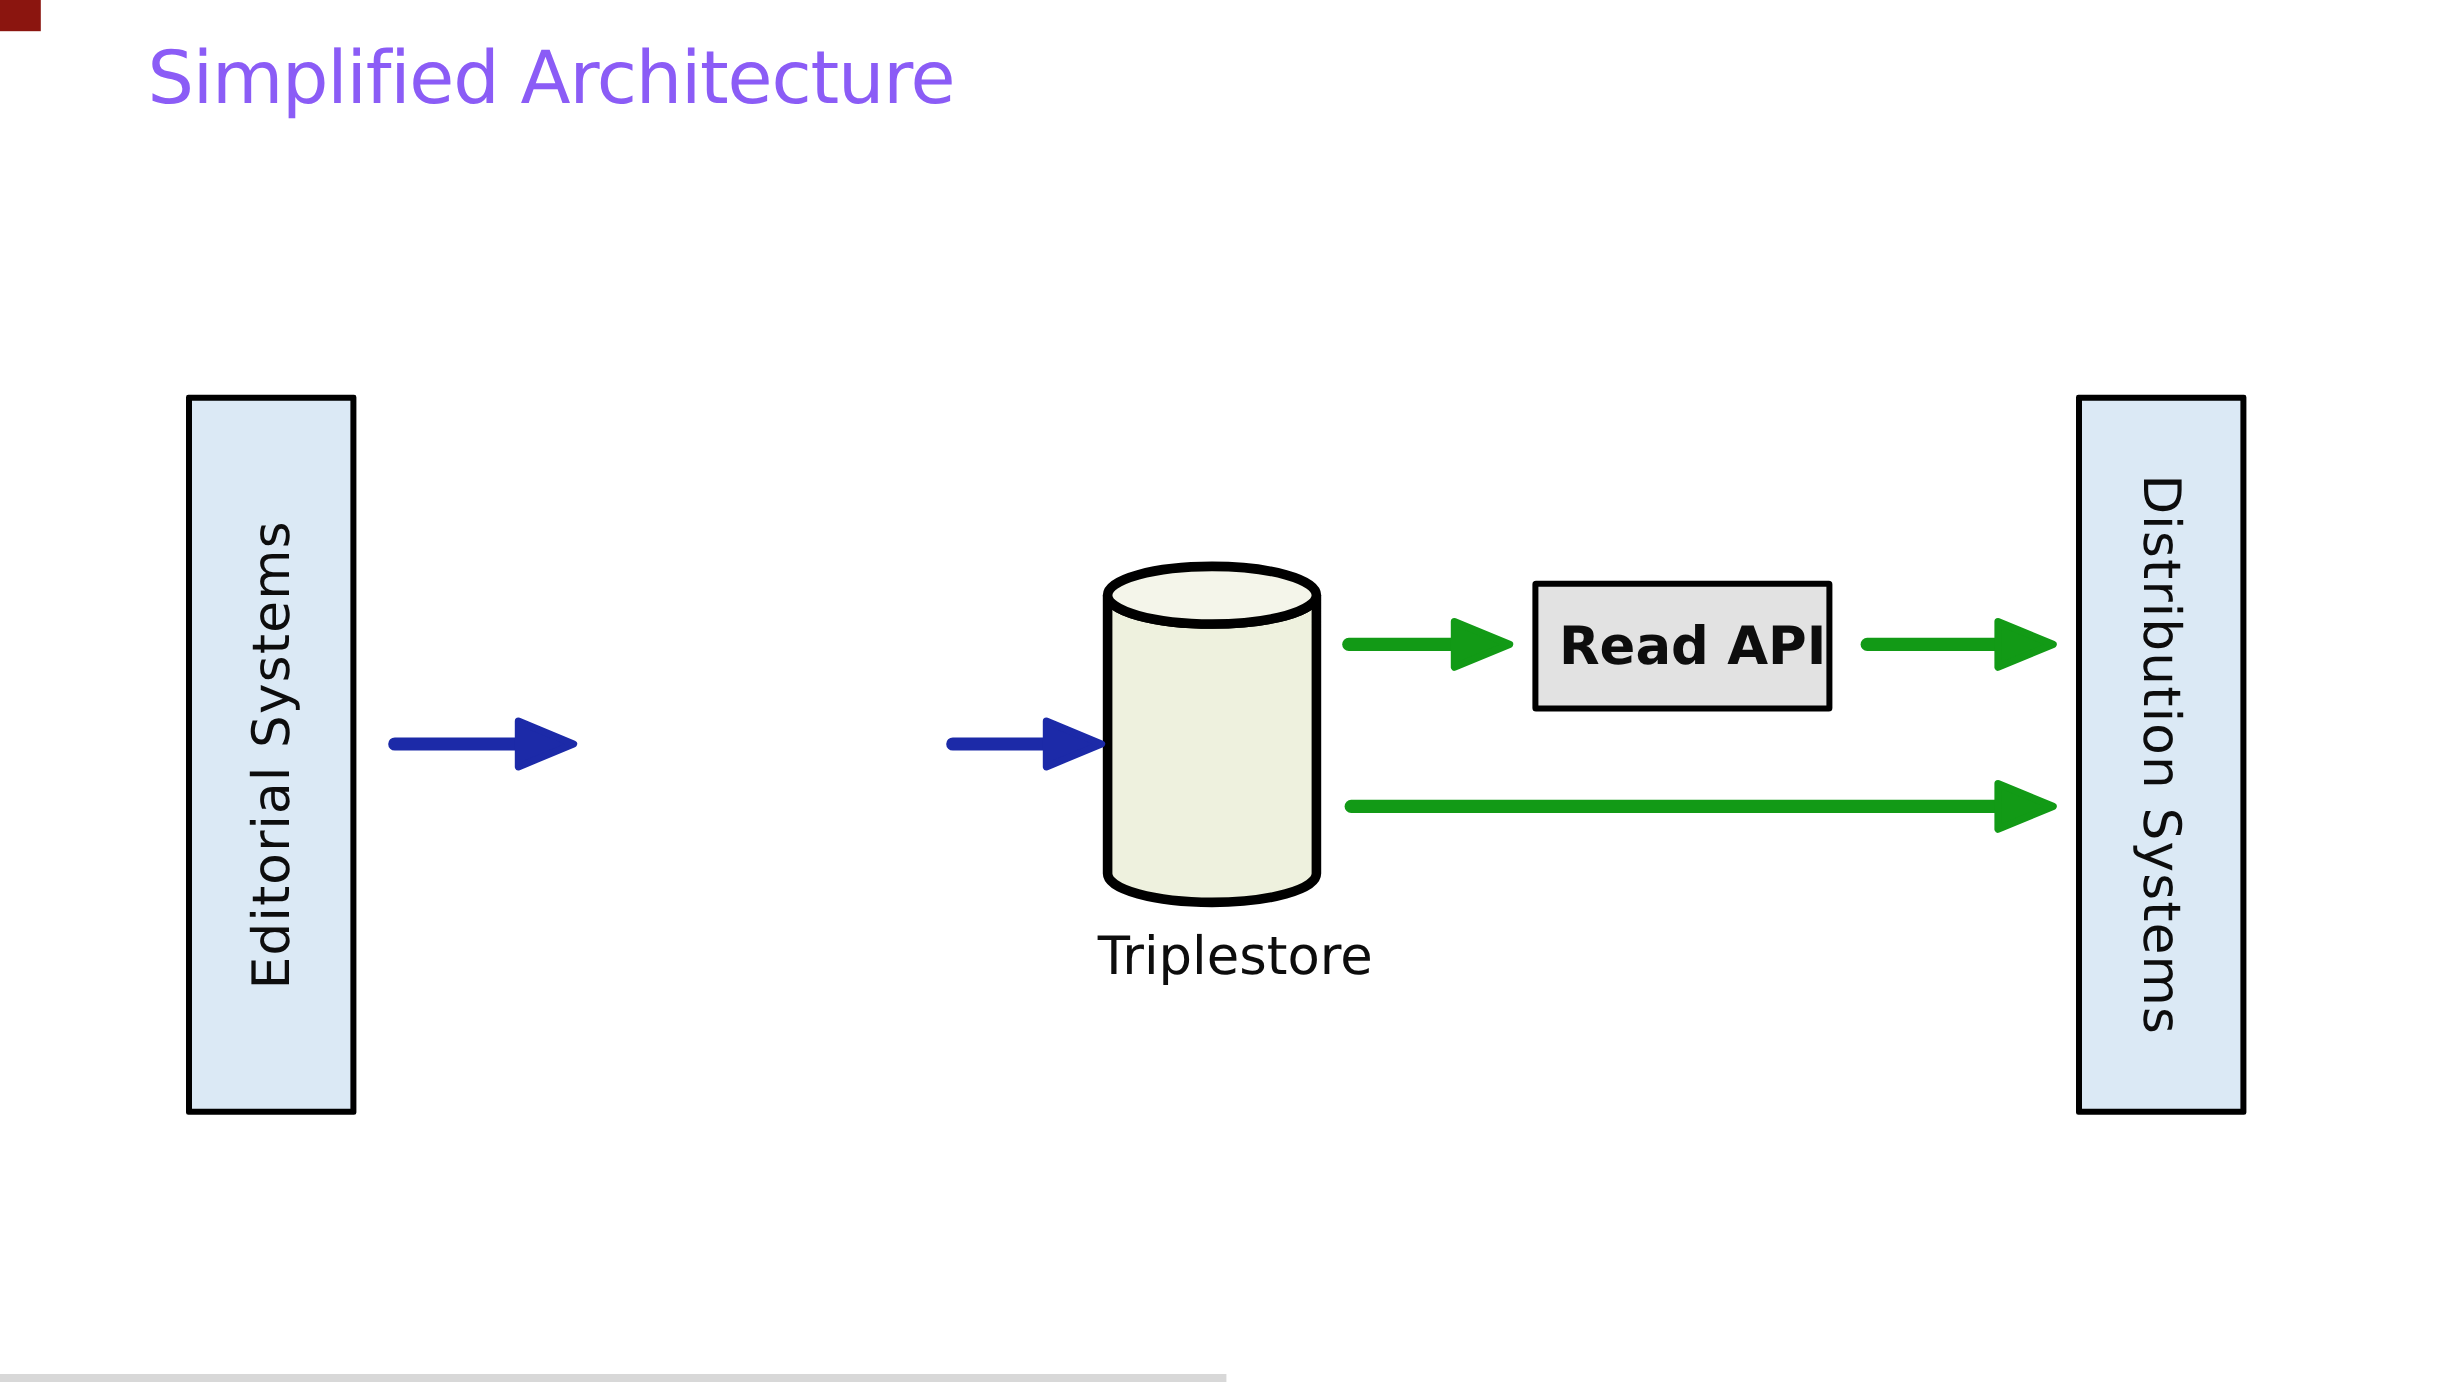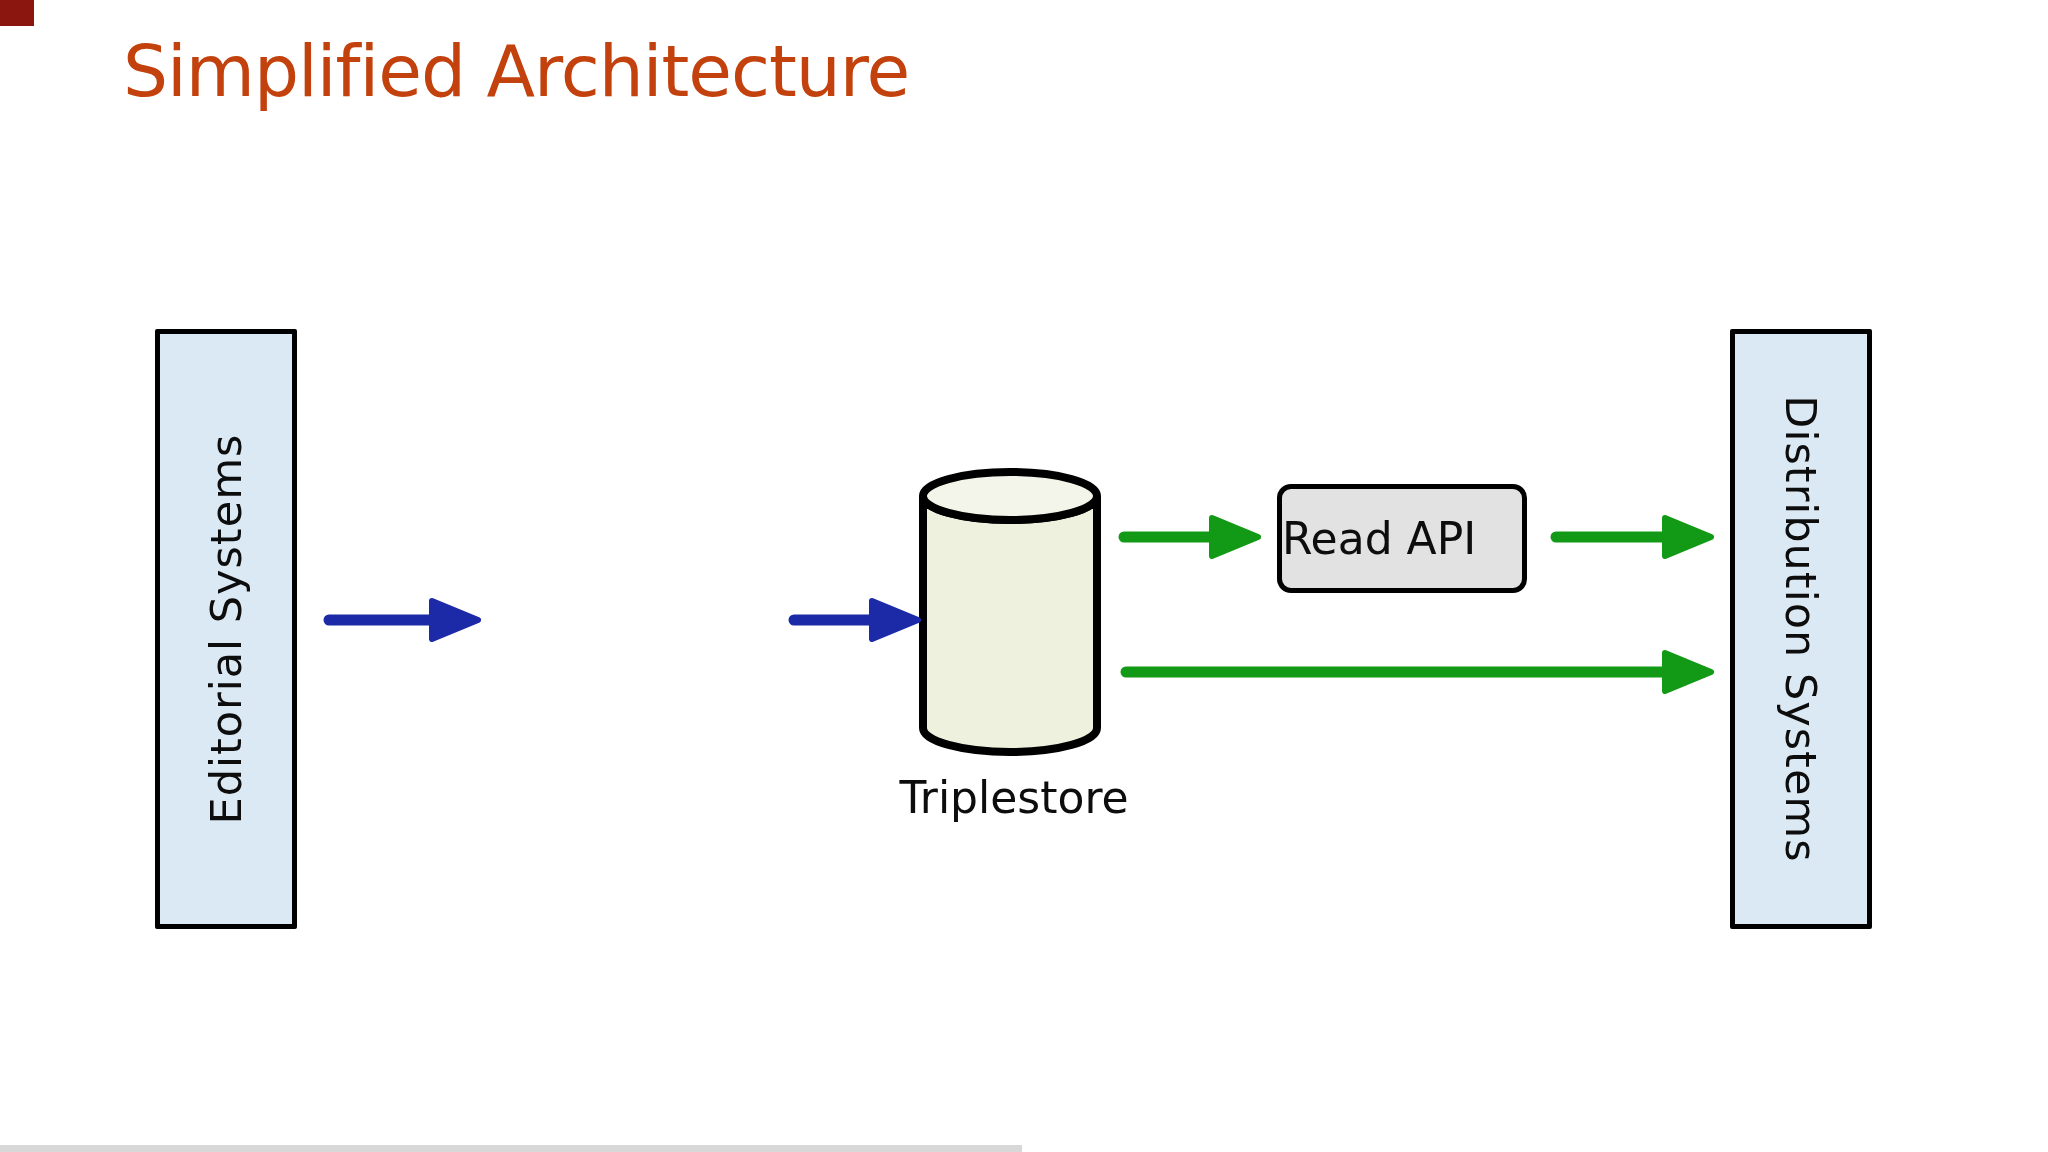--- a/index.html
+++ b/index.html
@@ -1,53 +1,53 @@
 <!DOCTYPE html>
 <html style="--blue-arrow: #1c2aa8; --green-arrow: #129a16; --system-box-fill: #dbe9f5; --api-box-fill: #e2e2e2; --cylinder-fill: #eef1de; --cylinder-top-fill: #f4f5ea; --outline: #000000; --corner-mark: #8b150f;"><head>
 <meta charset="utf-8">
 <style>
   html,body{margin:0;padding:0;background:#ffffff;}
   body{font-family:"DejaVu Sans","Liberation Sans",sans-serif;color:#0d0d0d;}
   #stage{position:relative;width:2048px;height:1152px;background:#ffffff;overflow:hidden;}
 
   .page-title{
     position:absolute;left:123px;top:30px;margin:0;
-    font-size:71px;font-weight:500;letter-spacing:-1px;color:#c2410c;
+    font-size:61px;font-weight:500;letter-spacing:-1px;color:#8b5cf6;
   }
 
   
   .system-box{
     position:absolute;width:142px;height:600px;box-sizing:border-box;
     background:var(--system-box-fill,#dbe9f5);
     border:5px solid var(--outline,#000);
     border-radius:2px;
     display:flex;align-items:center;justify-content:center;
   }
   .v-label{white-space:nowrap;font-size:43px;letter-spacing:1px;color:#0d0d0d;}
   .v-label.up{transform:rotate(-90deg);}
   .v-label.down{transform:rotate(90deg);}
 
   
   .api-box{
     position:absolute;box-sizing:border-box;
     background:var(--api-box-fill,#e2e2e2);
     border:5px solid var(--outline,#000);
-    border-radius:14px;
-    display:flex;align-items:center;justify-content:flex-start;
-    font-size:44px;color:#0d0d0d;
+    border-radius:3px;
+    display:flex;align-items:center;justify-content:flex-end;
+    font-size:44px;color:#0d0d0d;font-weight:bold;
   }
   #write-api{left:500px;top:564px;width:271px;height:112px;}
   #read-api{left:1277px;top:484px;width:250px;height:109px;}
 
   
   #triplestore-svg{position:absolute;left:915px;top:460px;}
   #triplestore-svg .body{fill:var(--cylinder-fill,#eef1de);stroke:var(--outline,#000);stroke-width:8;}
   #triplestore-svg .lid{fill:var(--cylinder-top-fill,#f4f5ea);stroke:var(--outline,#000);stroke-width:8;}
   .cyl-label{
-    position:absolute;left:884px;top:772px;width:260px;text-align:center;
+    position:absolute;left:884px;top:772px;width:260px;text-align:right;
     font-size:44px;color:#0d0d0d;
   }
 
   
   .arrow{position:absolute;overflow:visible;}
   .arrow line{stroke-width:11;stroke-linecap:round;}
   .arrow polygon{stroke-width:6;stroke-linejoin:round;}
   .arrow.blue line{stroke:var(--blue-arrow,#1c2aa8);}
   .arrow.blue polygon{fill:var(--blue-arrow,#1c2aa8);stroke:var(--blue-arrow,#1c2aa8);}
   .arrow.green line{stroke:var(--green-arrow,#129a16);}

